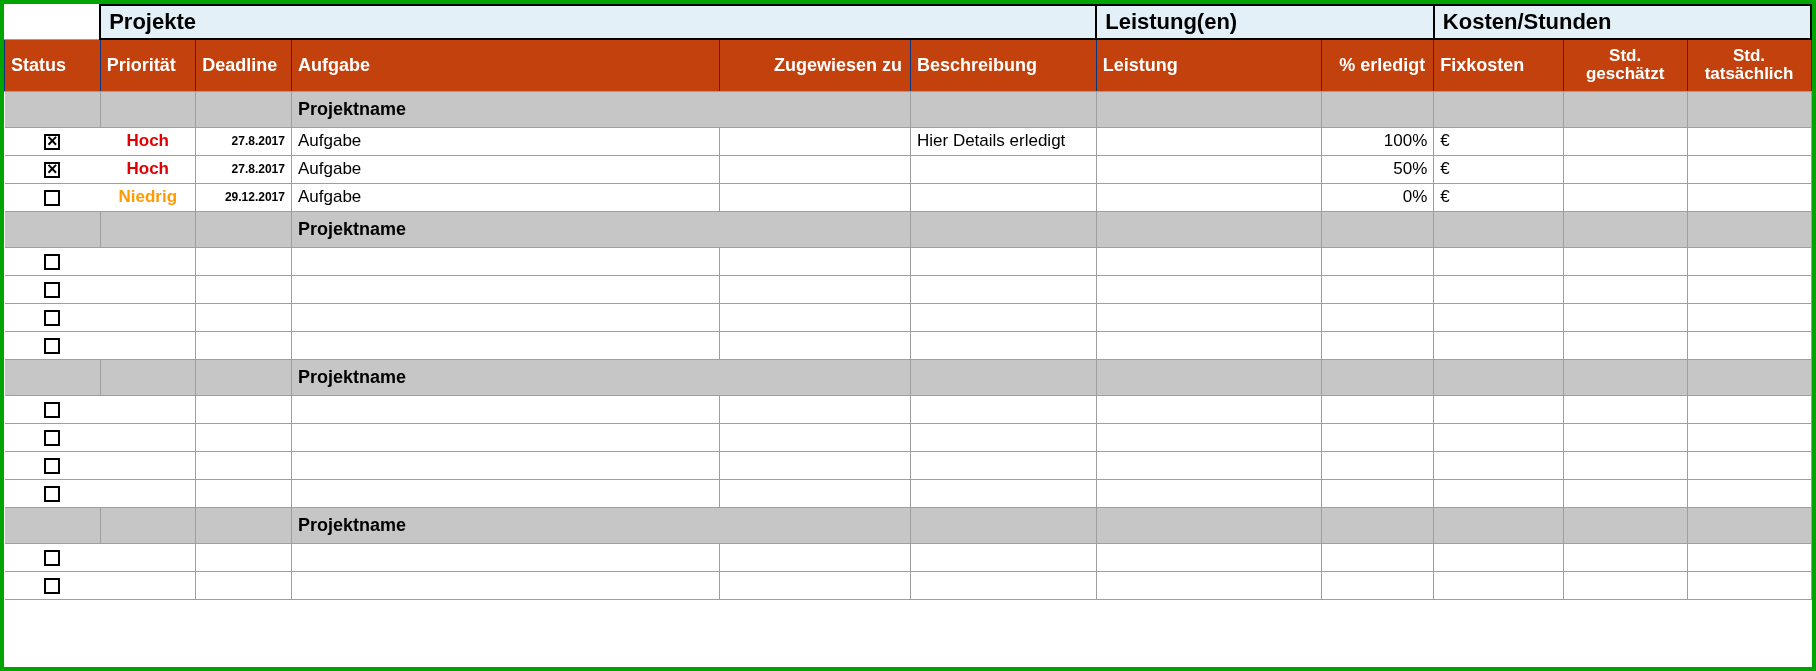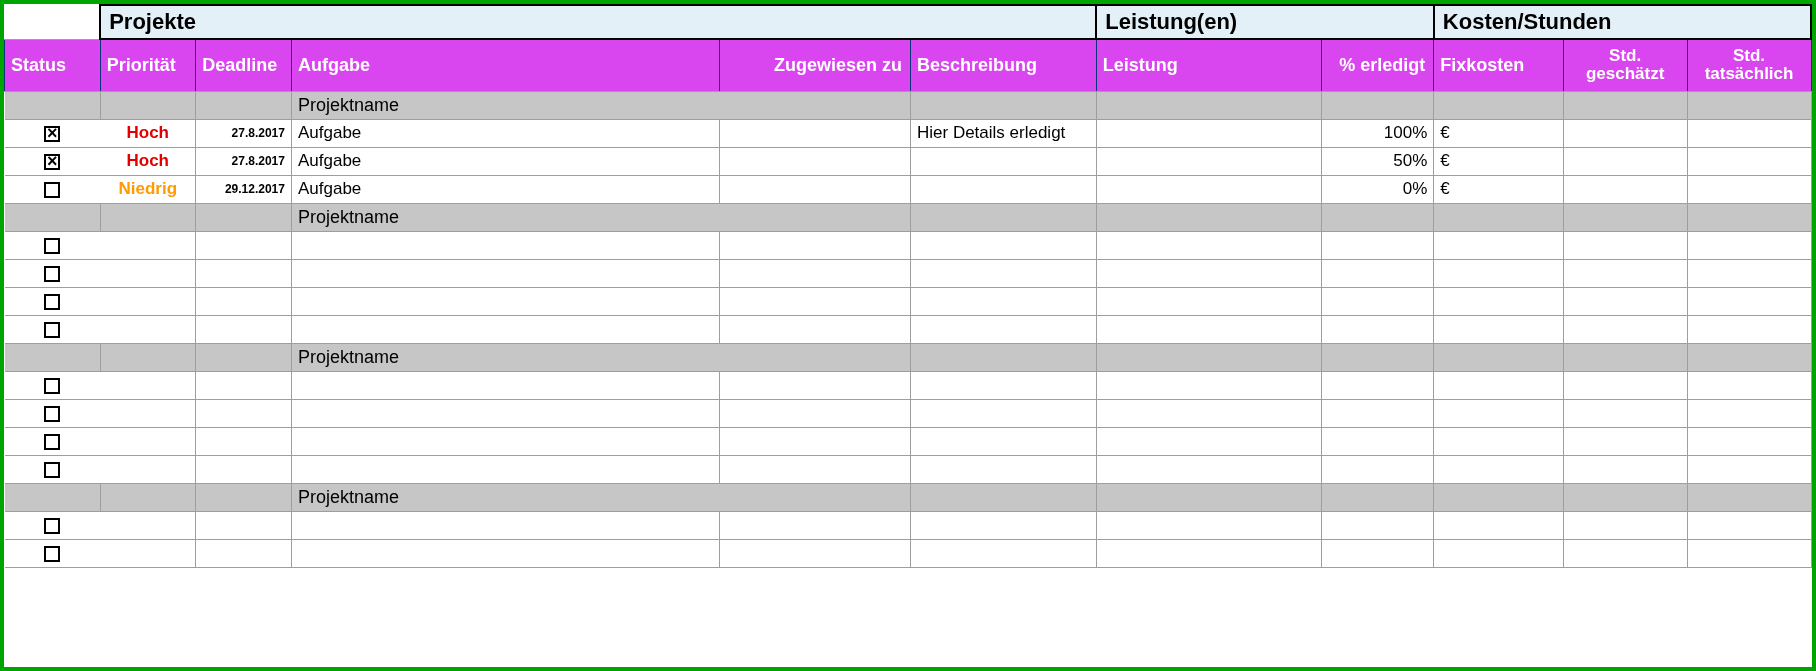--- a/index.html
+++ b/index.html
@@ -44,36 +44,36 @@
 
   tr.section-head td {
     background: #e4f0f7;
     border: 2px solid #000;
     font-weight: bold;
     font-size: 22px;
     padding-left: 8px;
     height: 18px;
   }
   tr.col-head td {
-    background: #d946ef;
+    background: #c2410c;
     color: #ffffff;
     font-weight: bold;
     font-size: 18px;
     border-left: 1px solid #0a357d;
     border-right: 1px solid #0a357d;
     height: 52px;
     vertical-align: middle;
   }
   tr.col-head td.two-line { line-height: 1.1; text-align: center; font-size: 17px;}
   tr.col-head td.right { text-align: right; padding-right: 8px; }
 
   tr.group-head td {
     background: #c6c6c6;
-    font-weight: normal;
-    height: 28px;
+    font-weight: bold;
+    height: 36px;
   }
   tr.group-head td.first { border-left: none; }
 
   tr.data td {
     background: #ffffff;
     height: 28px;
     font-size: 17px;
   }
   tr.data td.noborder { border-left: none; border-right: none; background: #ffffff; text-align: center; }
   tr.data td.prio-hoch { color: #e20000; font-weight: bold; }

